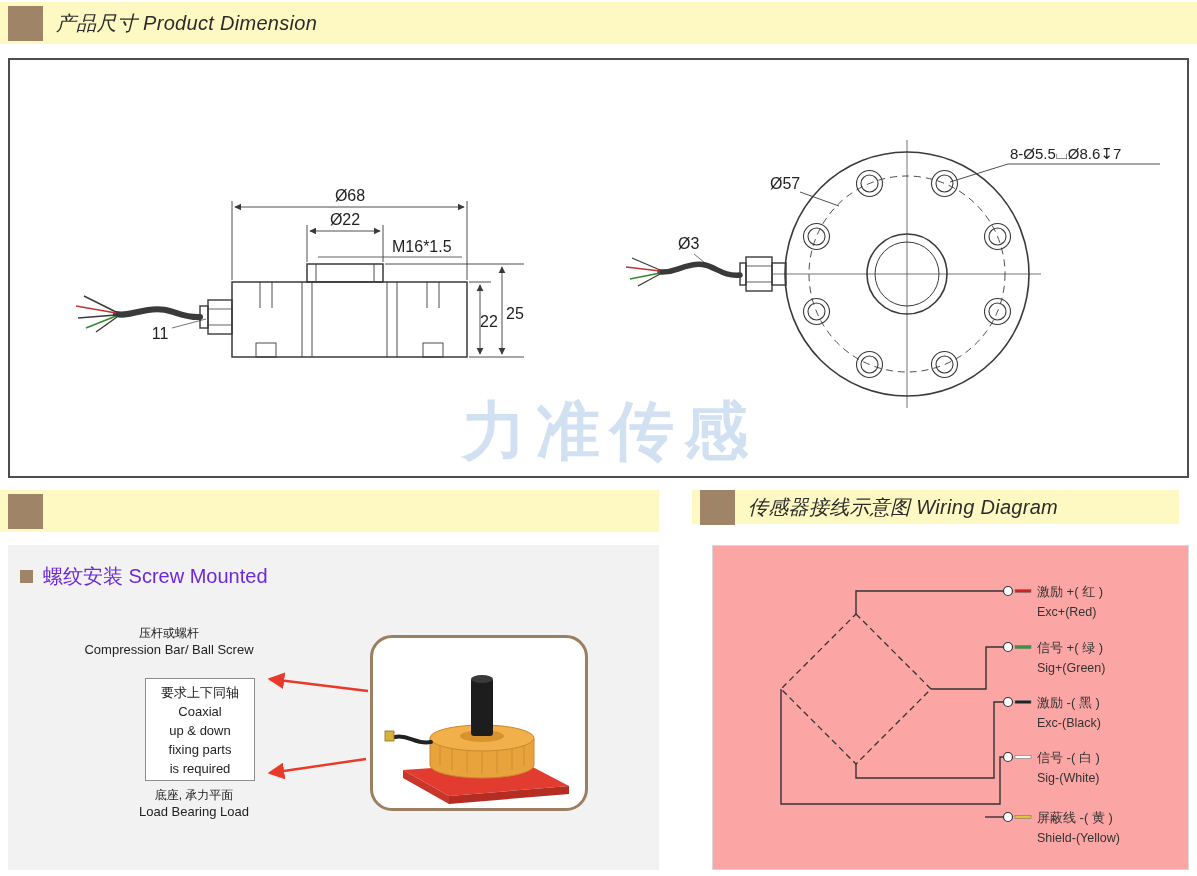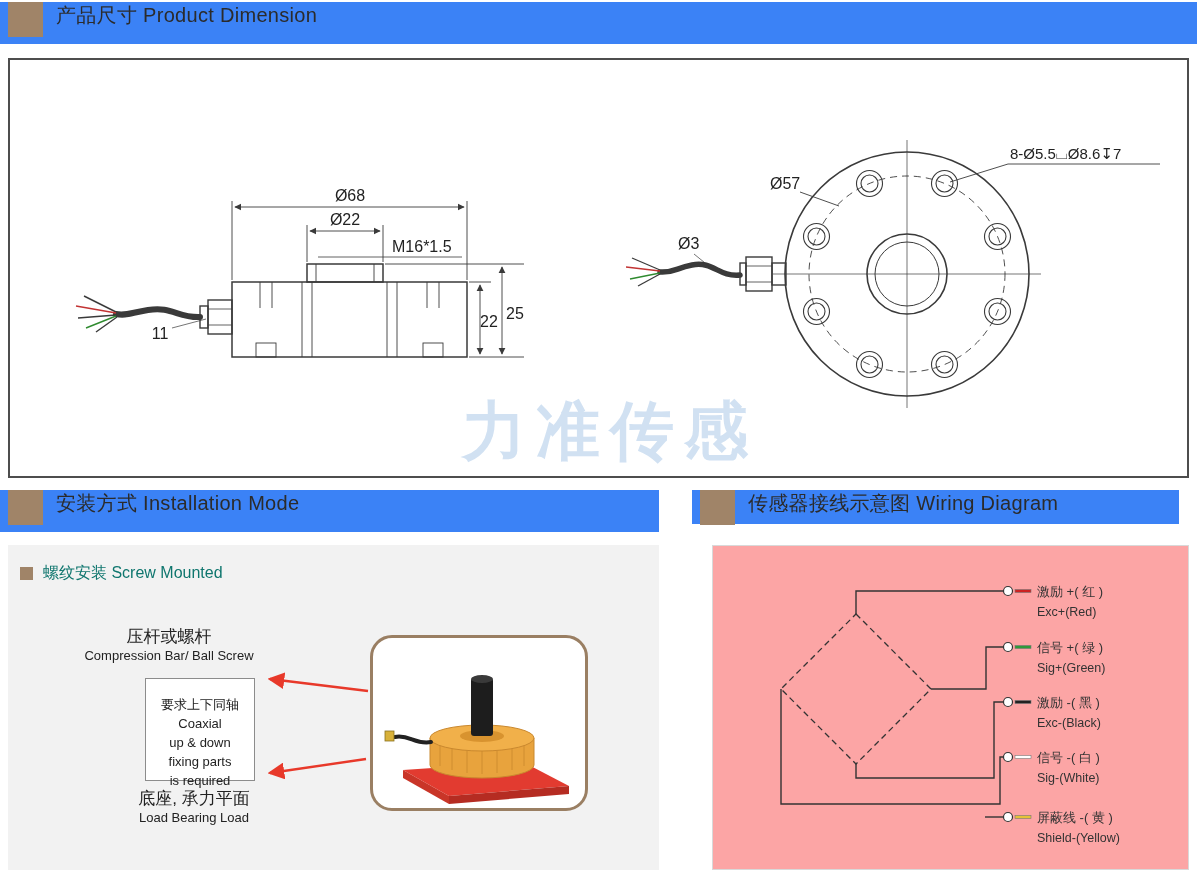--- a/index.html
+++ b/index.html
@@ -1,47 +1,47 @@
 <!DOCTYPE html>
 <html><head>
 <meta charset="utf-8">
 <style>
   * { margin:0; padding:0; box-sizing:border-box; }
   html,body { background:#fff; }
   body { font-family:"Liberation Sans","DejaVu Sans",sans-serif; color:#2e2e2e; }
   .page { position:relative; width:1197px; height:876px; overflow:hidden; background:#fff; }
 
-  .hdr { position:absolute; display:flex; align-items:flex-start; background:#3b82f6; }
+  .hdr { position:absolute; display:flex; align-items:center; background:#fef9c3;font-style:italic; }
   .hdr-main  { left:0;     top:2px;   width:1197px; height:42px; }
   .hdr-left  { left:0;     top:490px; width:659px;  height:42px; }
   .hdr-right { left:692px; top:490px; width:487px;  height:34px; }
   .sq { width:35px; height:35px; background:#a08468; margin-left:8px; flex:none; }
   .hdr-title { font-size:20px; margin-left:13px; color:#2b2b2b; letter-spacing:.3px; white-space:nowrap; }
 
   .drawing-box { position:absolute; left:8px; top:58px; width:1181px; height:420px;
                  border:2px solid #4d4d4d; background:#fff; }
   .drawing-box svg { display:block; }
 
   .panel { position:absolute; top:545px; height:325px; }
   .install-panel { left:8px; width:651px; background:#f2f2f2; }
   .wiring-panel  { left:712px; width:477px; background:#fca5a5; border:1px solid #d9d9d9; }
 
   .sub-row { position:absolute; left:12px; top:18px; display:flex; align-items:center; }
   .sq-sm { width:13px; height:13px; background:#a08468; flex:none; }
-  .sub-title { font-size:16px; margin-left:10px; color:#0f766e; }
+  .sub-title { font-size:20px; margin-left:10px; color:#6d28d9; }
 
   .lbl { position:absolute; text-align:center; color:#222; }
-  .lbl .cn { font-size:17px; }
+  .lbl .cn { font-size:12px; }
   .lbl .en { font-size:13px; }
   .top-lbl    { left:55px; top:80px;  width:212px; }
   .bottom-lbl { left:80px; top:242px; width:212px; }
 
   .note-box { position:absolute; left:137px; top:133px; width:110px; height:103px;
               background:#fff; border:1px solid #8c8c8c; text-align:center;
-              font-size:13px; line-height:19px; padding-top:16px; color:#222; }
+              font-size:13px; line-height:19px; padding-top:4px; color:#222; }
 
   .install-img { position:absolute; left:362px; top:90px; width:218px; height:176px;
                  border:3px solid #9a7f63; border-radius:22px; background:#fff; overflow:hidden; }
   .overlay { position:absolute; left:0; top:0; pointer-events:none; }
 </style>
 </head>
 <body>
 
 <div class="page">
 
@@ -163,21 +163,20 @@
       <g fill="#222" font-size="16">
         <text x="760" y="129">Ø57</text>
         <text x="1000" y="99" font-size="15">8-Ø5.5⌴Ø8.6↧7</text>
         <text x="668" y="189">Ø3</text>
       </g>
     </svg>
   </div>
 
   <div class="hdr hdr-left">
     <span class="sq"></span>
-    <span class="hdr-title">安装方式 Installation Mode</span>
   </div>
 
   <div class="hdr hdr-right">
     <span class="sq"></span>
     <span class="hdr-title">传感器接线示意图  Wiring Diagram</span>
   </div>
 
   <div class="panel install-panel">
     <div class="sub-row">
       <span class="sq-sm"></span>

